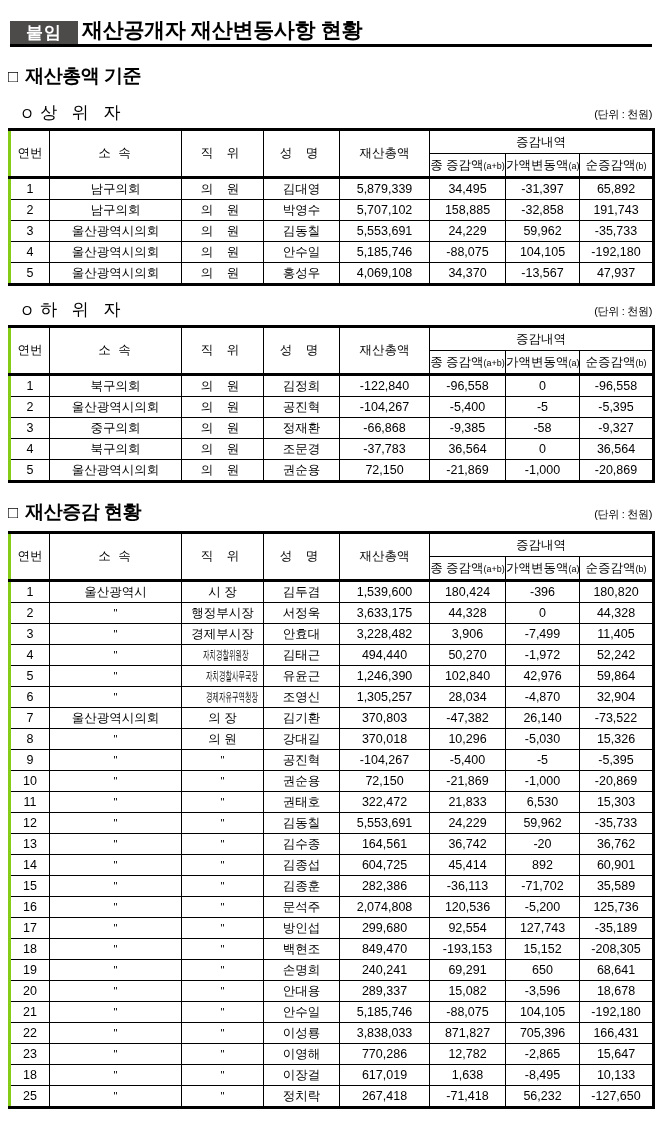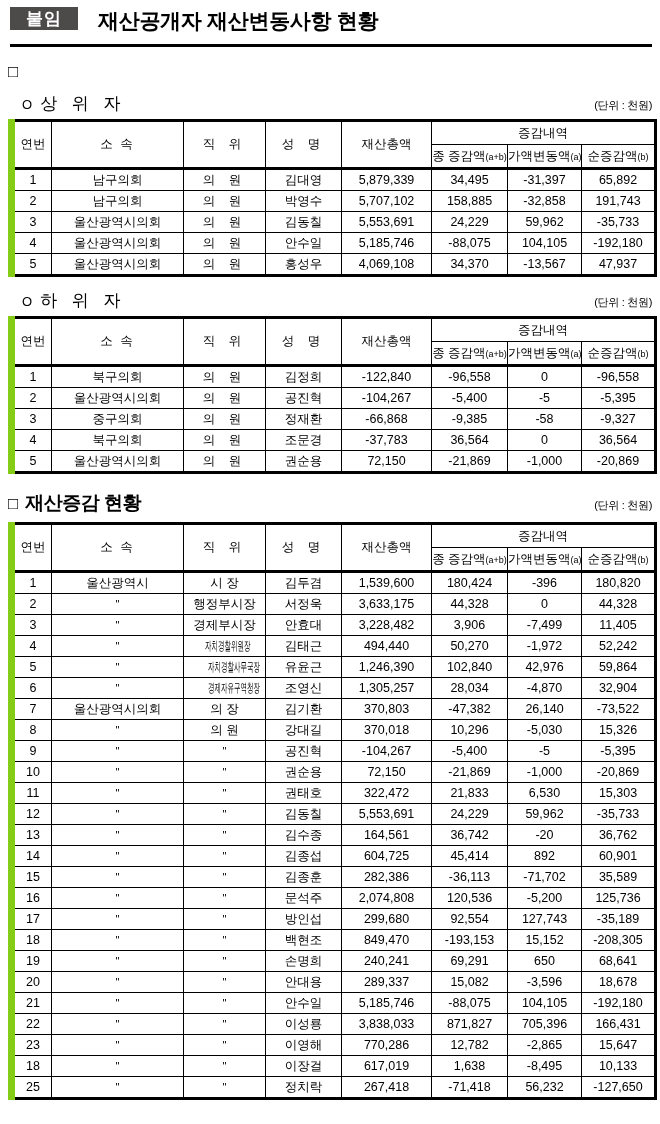--- a/index.html
+++ b/index.html
@@ -13,42 +13,42 @@
     height: 1124px;
     font-family: "Liberation Sans", "DejaVu Sans", sans-serif;
     color: #000000;
     overflow: hidden;
     position: relative;
   }
 
   
   .title-bar {
     display: flex;
-    align-items: flex-start;
+    align-items: flex-end;
     height: 37px;
     margin: 7px 8px 0 10px;
     border-bottom: 3px solid #000;
   }
   .title-badge {
     background: #4d4a4a;
     color: #ffffff;
     font-size: 17px;
     font-weight: bold;
     letter-spacing: 1px;
     display: flex;
     align-items: center;
     justify-content: center;
     width: 68px;
     flex: 0 0 68px;
   }
   .title-text {
     flex: 1 1 auto;
     display: flex;
     align-items: center;
-    padding-left: 20px;
+    padding-left: 4px;
     font-size: 21px;
     font-weight: bold;
     letter-spacing: -0.3px;
   }
 
   
   .sec-h1 {
     display: flex;
     align-items: baseline;
     margin: 16px 8px 6px 8px;
@@ -114,21 +114,21 @@
     height: 22px;
   }
   table.grid thead tr:last-child th,
   table.grid thead th.rs {
     border-bottom: 3px solid #000;
   }
   table.grid tbody tr:last-child td {
     border-bottom: 3px solid #000;
   }
   table.grid th.outer-top { border-top: 3px solid #000; }
-  table.grid th.lead, table.grid td.lead { border-left: 7px solid #84cc16; margin-left: 11px; }
+  table.grid th.lead, table.grid td.lead { border-left: 3px solid #84cc16; margin-left: 11px; }
   table.grid th.trail, table.grid td.trail { border-right: 3px solid #000; }
 
   .h-wide { letter-spacing: 5px; text-align: center; }
   .h-mid  { letter-spacing: 2px; }
   .sub    { font-size: 9px; letter-spacing: 0; }
   .num    { font-size: 12.5px; }
   .pos-sp { letter-spacing: 5px; }
   .squash {
     display: inline-block;
     transform: scaleX(0.52);
@@ -151,20 +151,21 @@
 </head>
 <body>
 
 <div class="title-bar">
   <div class="title-badge">붙임</div>
   <div class="title-text">재산공개자 재산변동사항 현황</div>
 </div>
 
 <div class="sec-h1">
   <span class="sq">□</span>
+  <span class="txt">재산총액 기준</span>
 </div>
 
 <div class="sec-h2">
   <span class="circ">O</span>
   <span class="txt">상 위 자</span>
   <span class="unit">(단위 : 천원)</span>
 </div>
 
 <table class="grid">
   <colgroup>

